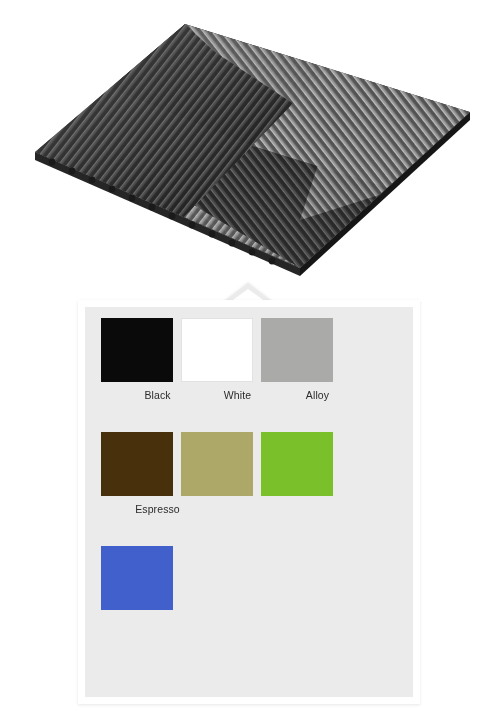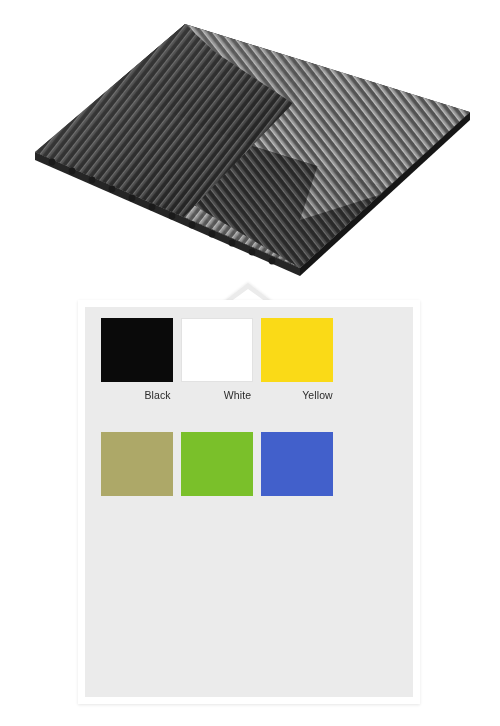--- a/index.html
+++ b/index.html
@@ -165,22 +165,26 @@
 
   <div class="swatch-cell">
         <div class="swatch-chip" style="background: rgb(10, 10, 10);"></div>
         <div class="swatch-label">Black</div>
       </div>
       <div class="swatch-cell">
         <div class="swatch-chip" style="background: rgb(255, 255, 255); border: 1px solid rgb(226, 226, 226);"></div>
         <div class="swatch-label">White</div>
       </div>
       <div class="swatch-cell">
-        <div class="swatch-chip" style="background: rgb(250, 218, 23);"></div>
-        <div class="swatch-label">Yellow</div>
+        <div class="swatch-chip" style="background: rgb(170, 170, 169);"></div>
+        <div class="swatch-label">Alloy</div>
+      </div>
+      <div class="swatch-cell">
+        <div class="swatch-chip" style="background: rgb(73, 48, 12);"></div>
+        <div class="swatch-label">Espresso</div>
       </div>
       <div class="swatch-cell">
         <div class="swatch-chip" style="background: rgb(173, 168, 104);"></div>
       </div>
       <div class="swatch-cell">
         <div class="swatch-chip" style="background: rgb(122, 192, 42);"></div>
       </div>
       <div class="swatch-cell">
         <div class="swatch-chip" style="background: rgb(66, 96, 203);"></div>
       </div>

